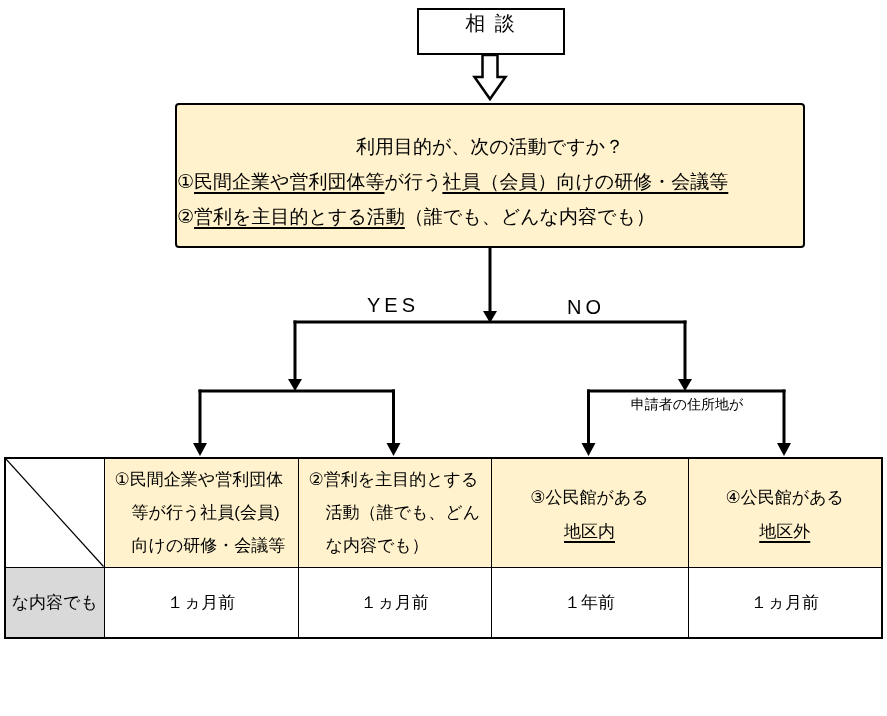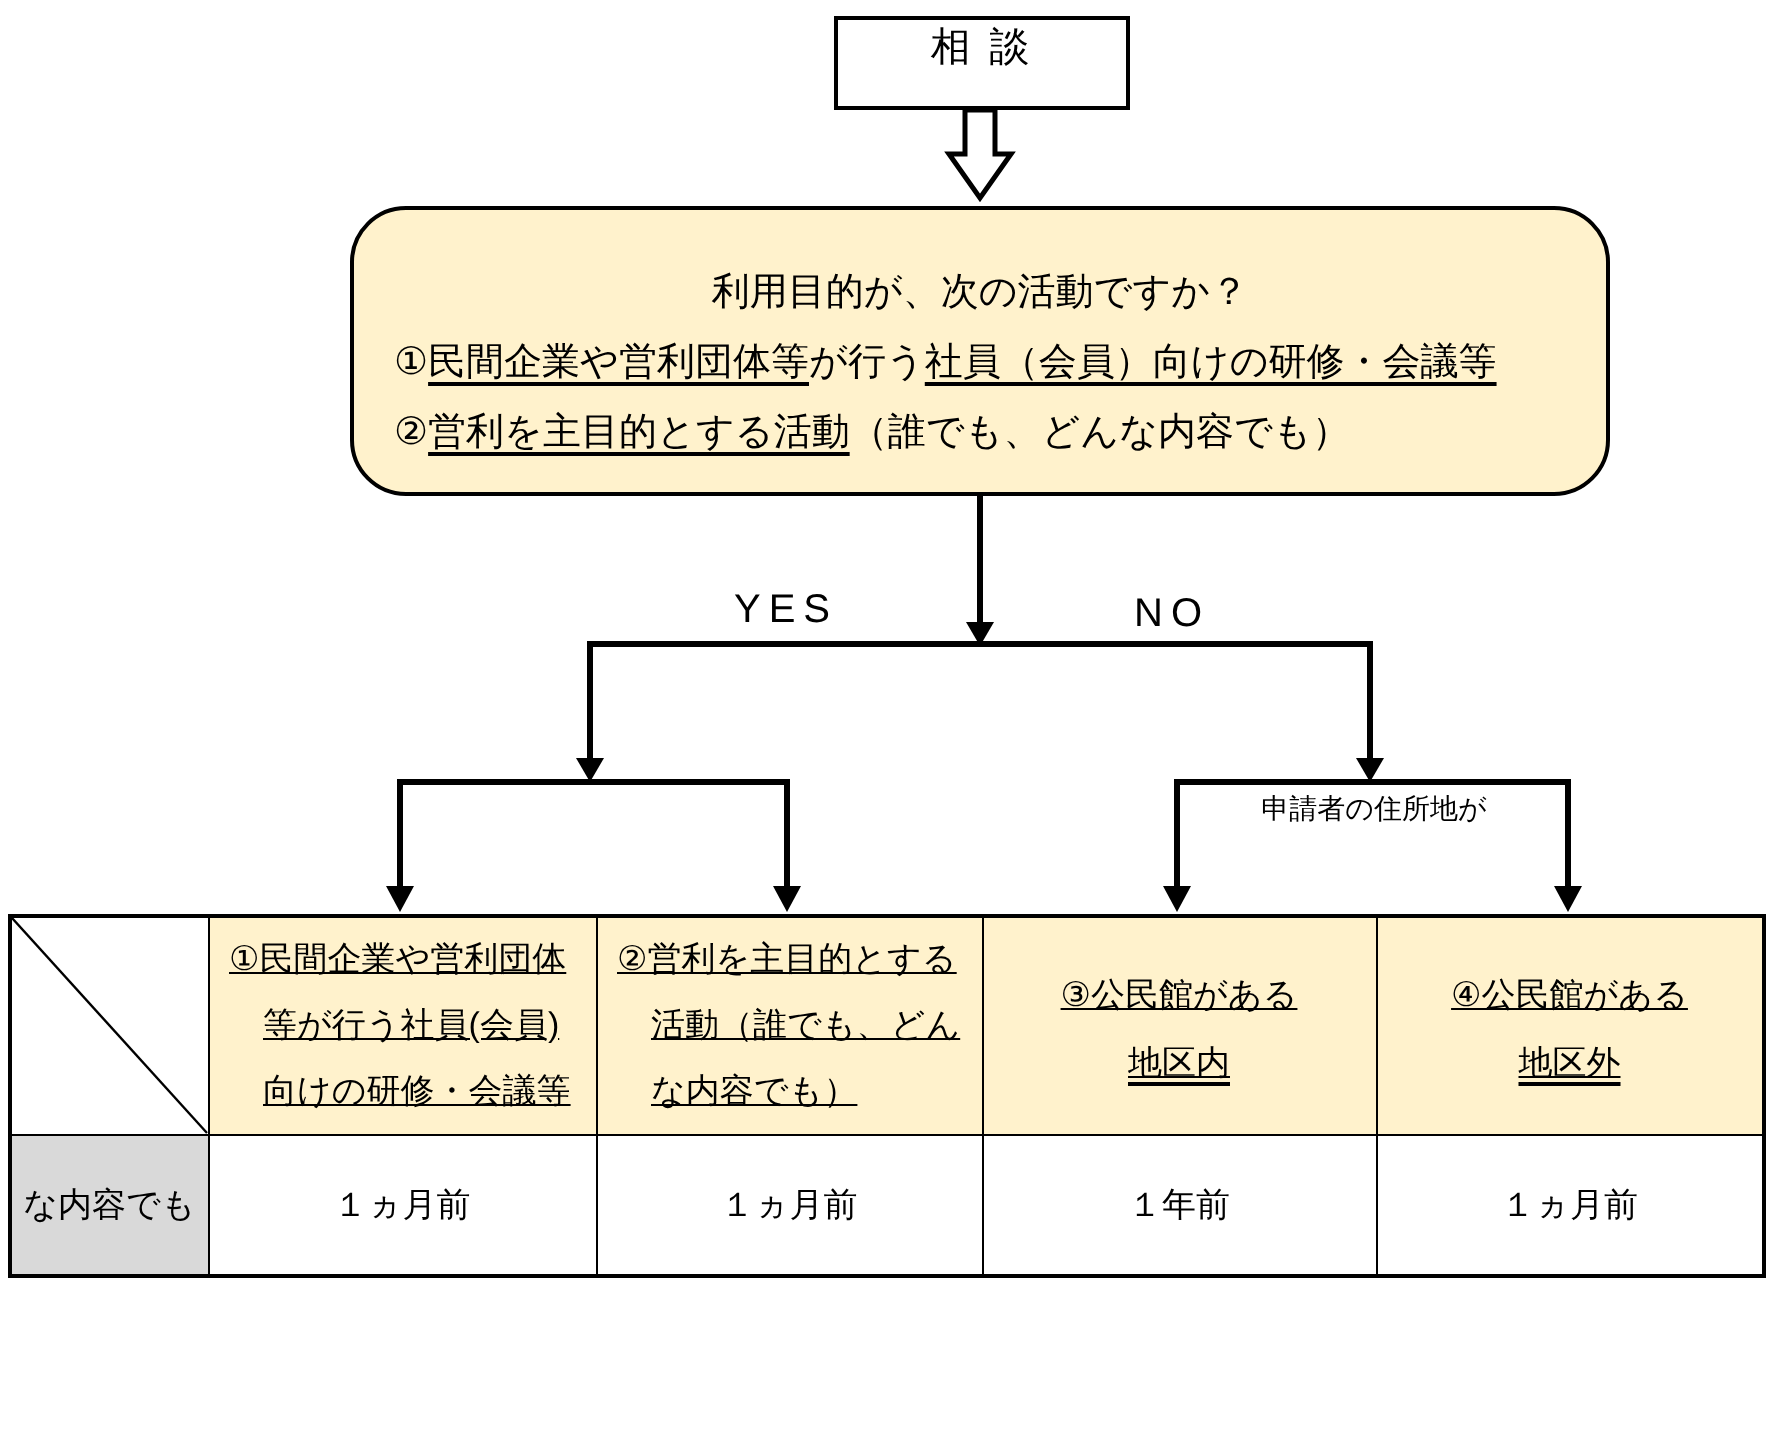--- a/index.html
+++ b/index.html
@@ -18,24 +18,24 @@
   #connectors .hollow{fill:#fff;stroke:var(--line);stroke-width:2.5;}
 
   #start-box{
     position:absolute;left:417px;top:8px;width:148px;height:47px;
     border:2.5px solid var(--line);box-sizing:border-box;background:#fff;
     display:flex;align-items:flex-start;justify-content:center;
     font-size:20px;letter-spacing:2px;z-index:2;
   }
   #q-box{
     position:absolute;left:175px;top:103px;width:630px;height:145px;
-    background:var(--cream);border:2.5px solid var(--line);border-radius:28px;
+    background:var(--cream);border:2.5px solid var(--line);border-radius:4px;
     box-sizing:border-box;padding-top:24px;z-index:2;
   }
-  .q-line{font-size:19px;line-height:35px;padding-left:20px;white-space:nowrap;}
+  .q-line{font-size:19px;line-height:35px;white-space:nowrap;}
   .q-line.center{text-align:center;padding-left:0;}
   .u{text-decoration:underline;text-decoration-thickness:1.5px;text-underline-offset:4px;}
 
   .branch-label{
     position:absolute;font-size:20px;letter-spacing:4px;text-align:center;z-index:2;
   }
   #yes-label{left:358px;top:294px;width:70px;}
   #no-label{left:551px;top:296px;width:70px;}
   #addr-label{
     position:absolute;left:589px;top:396px;width:196px;text-align:center;
@@ -44,21 +44,21 @@
 
   #fee-table{
     position:absolute;left:4px;top:457px;width:877px;z-index:2;
     border-collapse:collapse;table-layout:fixed;border:2.5px solid var(--line);
     font-size:17px;
   }
   #fee-table th,#fee-table td{
     border:1.5px solid var(--line);box-sizing:border-box;
     font-weight:normal;vertical-align:middle;padding:2px 4px;
   }
-  #fee-table tr.hdr{height:109px;text-decoration:underline;}
+  #fee-table tr.hdr{height:109px;}
   #fee-table tr.body-row{height:71px;}
   th.corner{background:#fff;position:relative;padding:0;}
   th.corner svg{position:absolute;left:0;top:0;width:100%;height:100%;display:block;}
   th.hd{background:var(--cream);}
   .th-main{display:block;white-space:pre-line;line-height:33px;}
   th.hd.hang .th-main{text-align:left;padding-left:calc(6px + 1em);text-indent:-1em;}
   th.hd.ctr{text-align:center;}
   .th-und{display:block;text-align:center;margin-top:6px;line-height:24px;
     text-decoration:underline;text-decoration-thickness:1.5px;text-underline-offset:4px;}
   .th-und:empty{display:none;}

